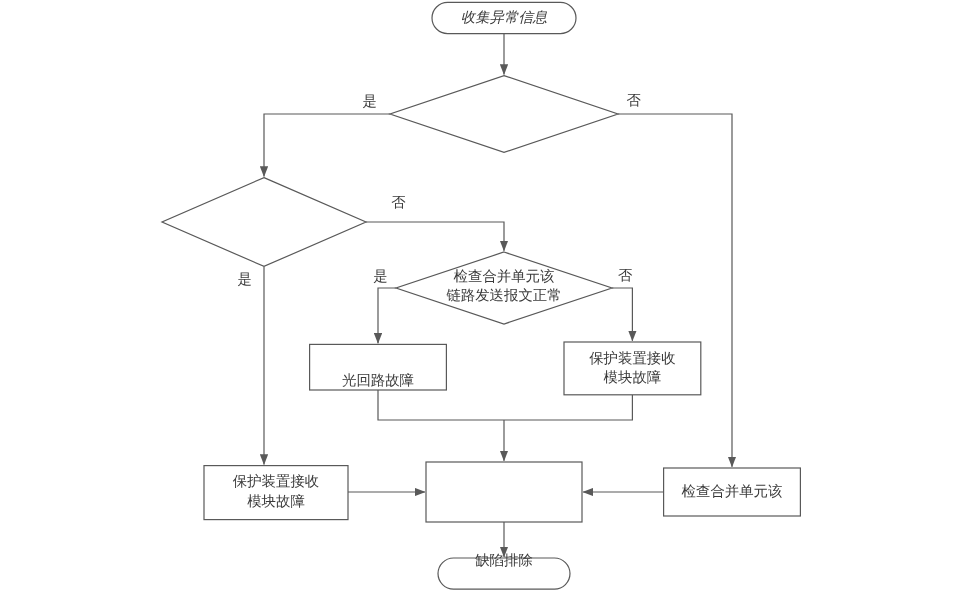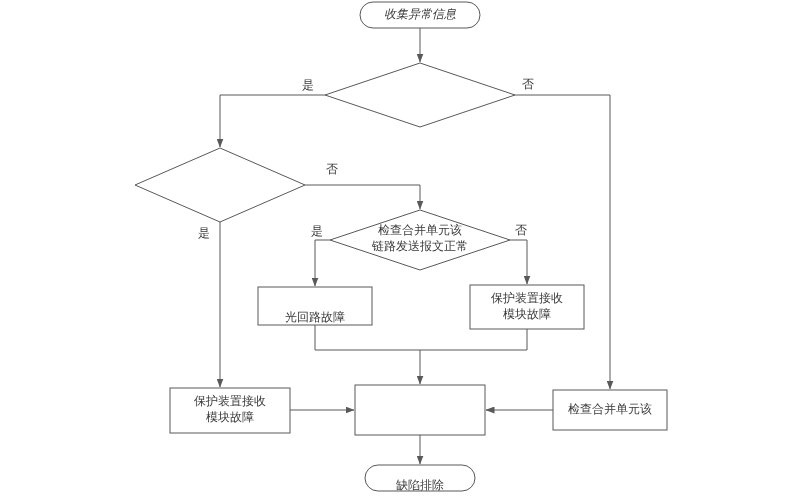--- a/index.html
+++ b/index.html
@@ -87,21 +87,21 @@
 
   <div class="node-label" style="left:420px; top:15px;font-style:italic;">收集异常信息</div>
   <div class="node-label" style="left:420px; top:240px;font-family:Liberation Mono, monospace;">检查合并单元该
 链路发送报文正常</div>
   <div class="node-label" style="left:315px; top:318px;">光回路故障</div>
   <div class="node-label" style="left:527px; top:307px;">保护装置接收
 模块故障</div>
   <div class="node-label" style="left:230px; top:410px;">保护装置接收
 模块故障</div>
   <div class="node-label" style="left:610px; top:410px;">检查合并单元该</div>
-  <div class="node-label" style="left:420px; top:486px;font-family:Liberation Serif, serif;">缺陷排除</div>
+  <div class="node-label" style="left:420px; top:468px;font-family:Liberation Serif, serif;">缺陷排除</div>
 
   <div class="edge-label" style="left:308px; top:85px;">是</div>
   <div class="edge-label" style="left:528px; top:84px;">否</div>
   <div class="edge-label" style="left:332px; top:169px;">否</div>
   <div class="edge-label" style="left:204px; top:233px;">是</div>
   <div class="edge-label" style="left:317px; top:231px;">是</div>
   <div class="edge-label" style="left:521px; top:230px;">否</div>
 
 </div>
 

